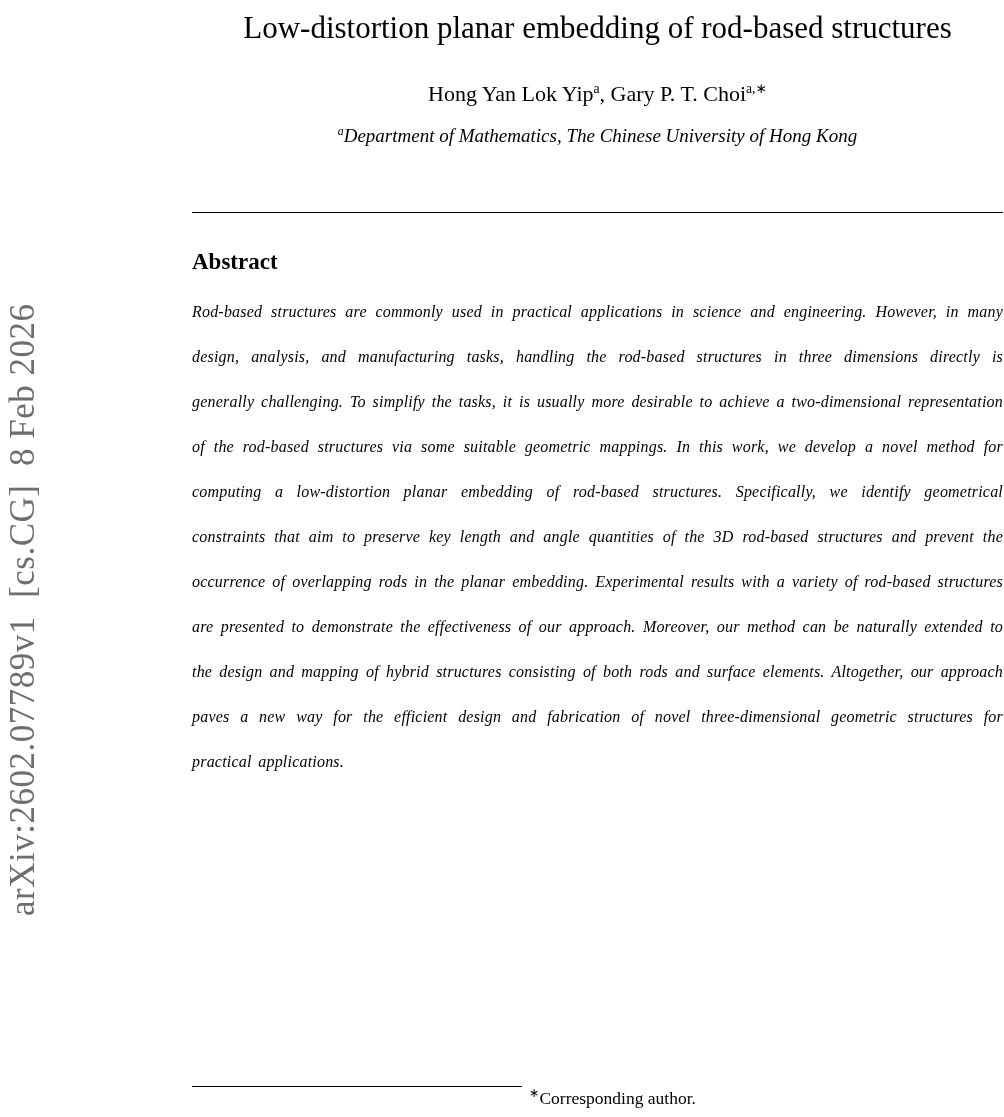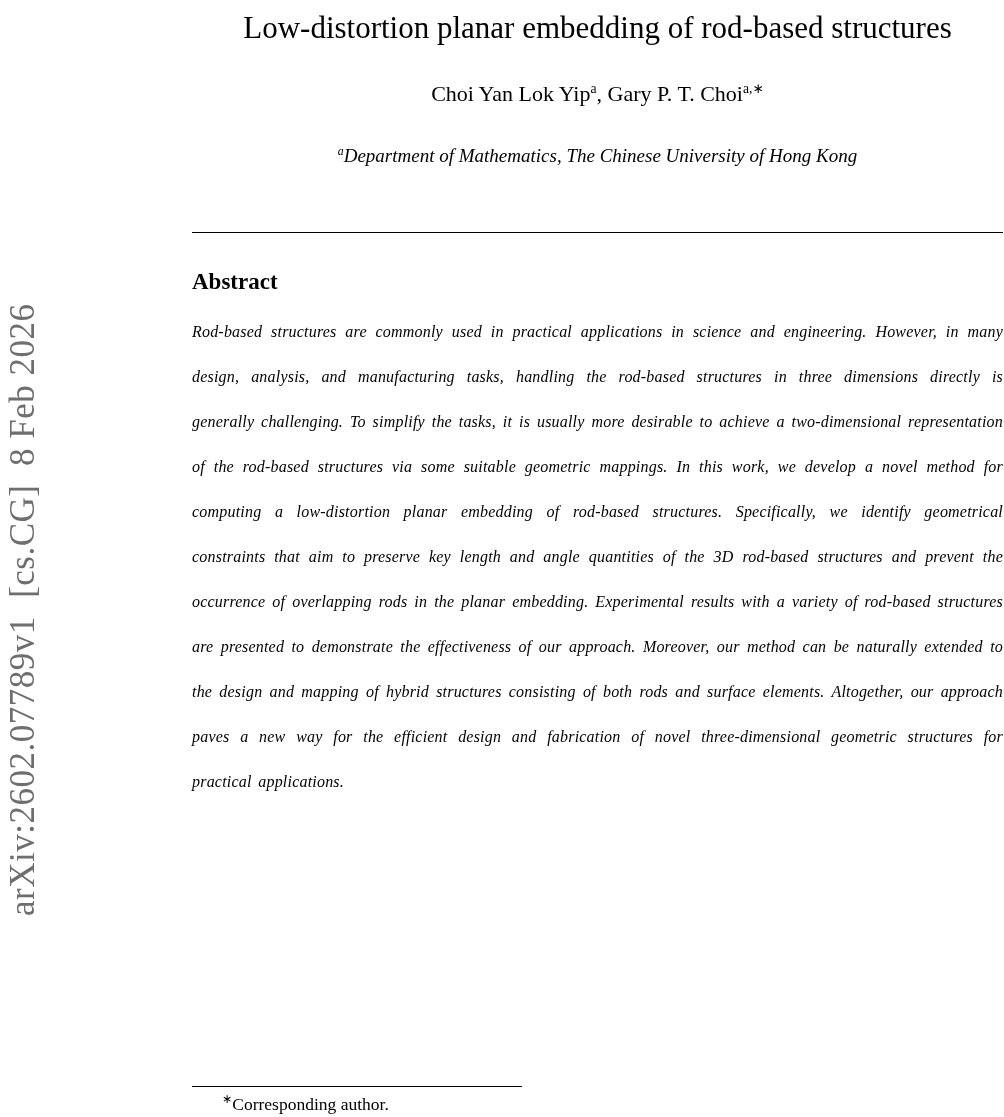--- a/index.html
+++ b/index.html
@@ -48,21 +48,21 @@
     text-align: center;
     font-size: 22px;
     line-height: 28px;
   }
   sup {
     font-size: 62%;
     vertical-align: super;
     line-height: 0;
   }
   .affiliation {
-    margin-top: 36px;
+    margin-top: 16px;
     text-align: center;
     font-style: italic;
     font-size: 19px;
     line-height: 24px;
   }
   .rule {
     margin-top: 64px;
     height: 1px;
     background: #000000;
     width: 100%;
@@ -86,41 +86,41 @@
     left: 192px;
     top: 1086px;
     width: 811px;
   }
   .footnote-rule {
     width: 330px;
     height: 1px;
     background: #000000;
   }
   .footnote-text {
-    margin-top: 6px;
     font-size: 17.5px;
     line-height: 22px;
     text-indent: 30px;
+    text-align: center;
   }
   .footnote-text sup {
     font-size: 70%;
   }
 </style>
 </head>
 <body>
 
 <div class="page">
 
   <div class="arxiv-banner">arXiv:2602.07789v1  [cs.CG]  8 Feb 2026</div>
 
   <div class="content">
 
     <h1 class="title">Low-distortion planar embedding of rod-based structures</h1>
 
-    <div class="authors"><span>Choi Yan Lok Yip</span><sup>a</sup><span>, </span><span>Gary P. T. Choi</span><sup>a,∗</sup></div>
+    <div class="authors"><span>Hong Yan Lok Yip</span><sup>a</sup><span>, </span><span>Gary P. T. Choi</span><sup>a,∗</sup></div>
 
     <div class="affiliation"><sup>a</sup><span>Department of Mathematics, The Chinese University of Hong Kong</span></div>
 
     <div class="rule"></div>
 
     <div class="abstract-heading">Abstract</div>
 
     <p class="abstract-body">Rod-based structures are commonly used in practical applications in science and engineering. However, in many design, analysis, and manufacturing tasks, handling the rod-based structures in three dimensions directly is generally challenging. To simplify the tasks, it is usually more desirable to achieve a two-dimensional representation of the rod-based structures via some suitable geometric mappings. In this work, we develop a novel method for computing a low-distortion planar embedding of rod-based structures. Specifically, we identify geometrical constraints that aim to preserve key length and angle quantities of the 3D rod-based structures and prevent the occurrence of overlapping rods in the planar embedding. Experimental results with a variety of rod-based structures are presented to demonstrate the effectiveness of our approach. Moreover, our method can be naturally extended to the design and mapping of hybrid structures consisting of both rods and surface elements. Altogether, our approach paves a new way for the efficient design and fabrication of novel three-dimensional geometric structures for practical applications.</p>
 
   </div>

